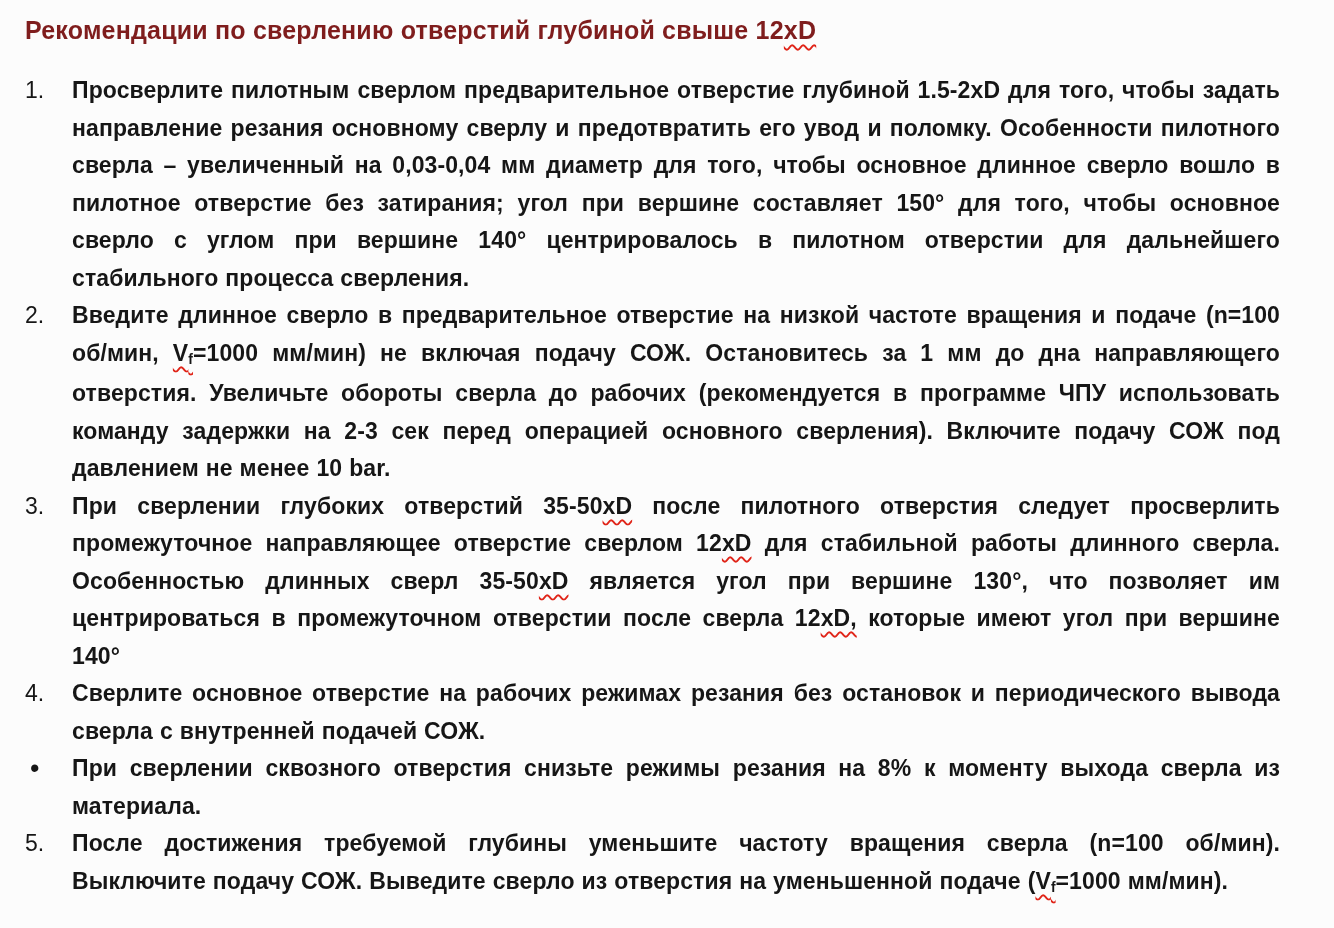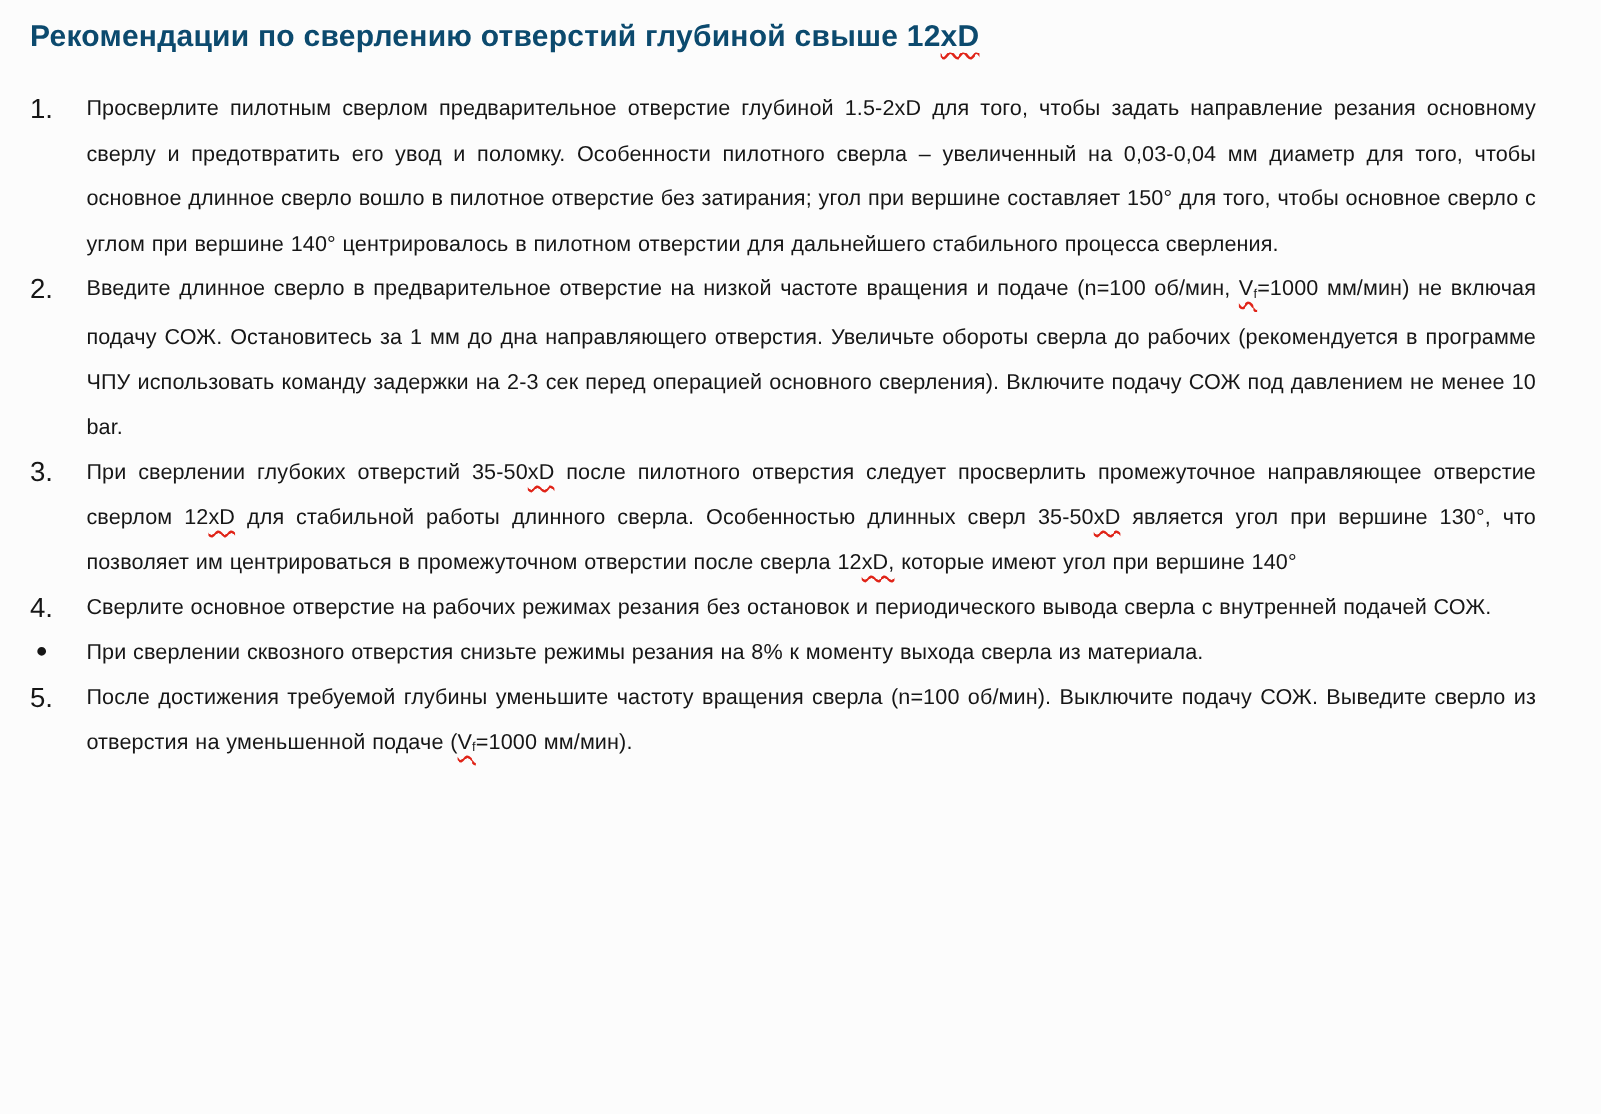--- a/index.html
+++ b/index.html
@@ -38,25 +38,26 @@
   }
 
   .marker.bullet {
     font-size: 27px;
     line-height: 37.5px;
     padding-left: 5px;
   }
 
   .text {
     flex: 1 1 auto;
-    font-size: 18px;
+    font-size: 23px;
     line-height: 37.5px;
     text-align: justify;
     letter-spacing: 0.1px;
     word-spacing: 0.5px;
+    font-weight: bold;
   }
 
   .sq {
     text-decoration-line: underline;
     text-decoration-style: wavy;
     text-decoration-color: var(--sq-color, #e02418);
     text-decoration-thickness: 1.6px;
     text-underline-offset: 5px;
     text-decoration-skip-ink: none;
   }
@@ -64,21 +65,21 @@
   .sub {
     font-size: 0.6em;
     position: relative;
     top: 0.22em;
   }
 </style>
 </head>
 <body>
 
 <div class="page" style="background: rgb(252, 252, 252); color: rgb(22, 22, 22);">
-  <h1 class="title" style="color: #0c4a6e;"><span>Рекомендации по сверлению отверстий глубиной свыше 12</span><span class="sq">xD</span></h1>
+  <h1 class="title" style="color: #7f1d1d;"><span>Рекомендации по сверлению отверстий глубиной свыше 12</span><span class="sq">xD</span></h1>
 
   <div class="list">
       <div class="item">
         <span class="marker">1.</span>
         <div class="text"><span>Просверлите пилотным сверлом предварительное отверстие глубиной 1.5-2xD для того, чтобы задать направление резания основному сверлу и предотвратить его увод и поломку. Особенности пилотного сверла – увеличенный на 0,03-0,04 мм диаметр для того, чтобы основное длинное сверло вошло в пилотное отверстие без затирания; угол при вершине составляет 150° для того, чтобы основное сверло с углом при вершине 140° центрировалось в пилотном отверстии для дальнейшего стабильного процесса сверления.</span></div>
       </div>
       <div class="item">
         <span class="marker">2.</span>
         <div class="text"><span>Введите длинное сверло в предварительное отверстие на низкой частоте вращения и подаче (n=100 об/мин, </span><span class="sq">V</span><span class="sq sub">f</span><span>=1000 мм/мин) не включая подачу СОЖ. Остановитесь за 1 мм до дна направляющего отверстия. Увеличьте обороты сверла до рабочих (рекомендуется в программе ЧПУ использовать команду задержки на 2-3 сек перед операцией основного сверления). Включите подачу СОЖ под давлением не менее 10 bar.</span></div>
       </div>

